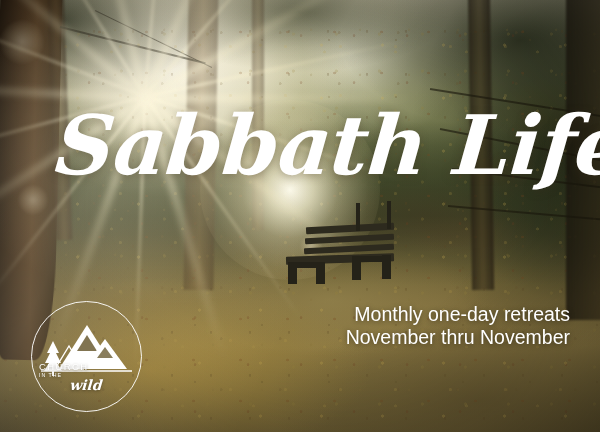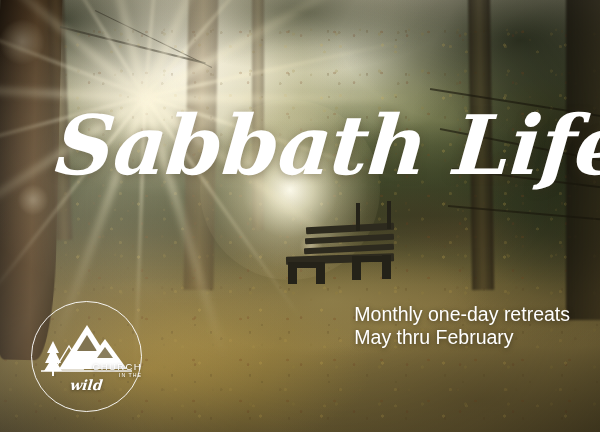--- a/index.html
+++ b/index.html
@@ -198,21 +198,21 @@
     font-weight: 300;
     color: #ffffff;
     letter-spacing: 3.6px;
     white-space: nowrap;
     text-shadow: 0 1px 6px rgba(50,44,26,0.4);
   }
 
   .info-block {
     position: absolute;
     right: 30px; top: 303px;
-    text-align: left;
+    text-align: right;
     color: #ffffff;
     font-weight: 300;
     font-size: 19.5px;
     line-height: 23px;
     white-space: nowrap;
     text-shadow: 0 1px 5px rgba(30,28,16,0.55);
   }
   .info-block .url {
     margin-top: 13px;
     font-size: 20px;
@@ -226,22 +226,22 @@
     width: 111px; height: 111px;
   }
   .logo-ring {
     position: absolute; inset: 0;
     border: 1.4px solid rgba(255,255,255,0.92);
     border-radius: 50%;
   }
   .logo svg { position: absolute; inset: 0; }
   .logo-text {
     position: absolute;
-    left: 0; right: 0; top: 60px;
-    text-align: right;
+    left: 8px; right: 0; top: 60px;
+    text-align: left;
     color: #fff;
     font-size: 9.5px;
     font-weight: 400;
     letter-spacing: 1.4px;
     text-shadow: 0 1px 3px rgba(40,34,20,0.5);
   }
   .logo-text .sub {
     display: block;
     font-size: 5.2px;
     letter-spacing: 1px;
@@ -331,21 +331,21 @@
     <div class="bench-leg" style="left:70px; top:-22px; width:4px; height:28px;"></div>
     <div class="bench-leg" style="left:101px; top:-24px; width:4px; height:28px;"></div>
   </div>
 
   <div class="vignette"></div>
 
   <div class="title-script">Sabbath Life</div>
 
   <div class="info-block">
     <div>Monthly one-day retreats</div>
-    <div>May thru February</div>
+    <div>November thru November</div>
   </div>
 
   <div class="logo">
     <div class="logo-ring"></div>
     <svg viewBox="0 0 111 111" width="111" height="111">
 
       <path d="M56 24 L84 68 L28 68 Z" fill="#ffffff"></path>
 
       <path d="M56 34 L66 50 L46 50 Z" fill="#6b5c33" opacity="0.85"></path>
 

